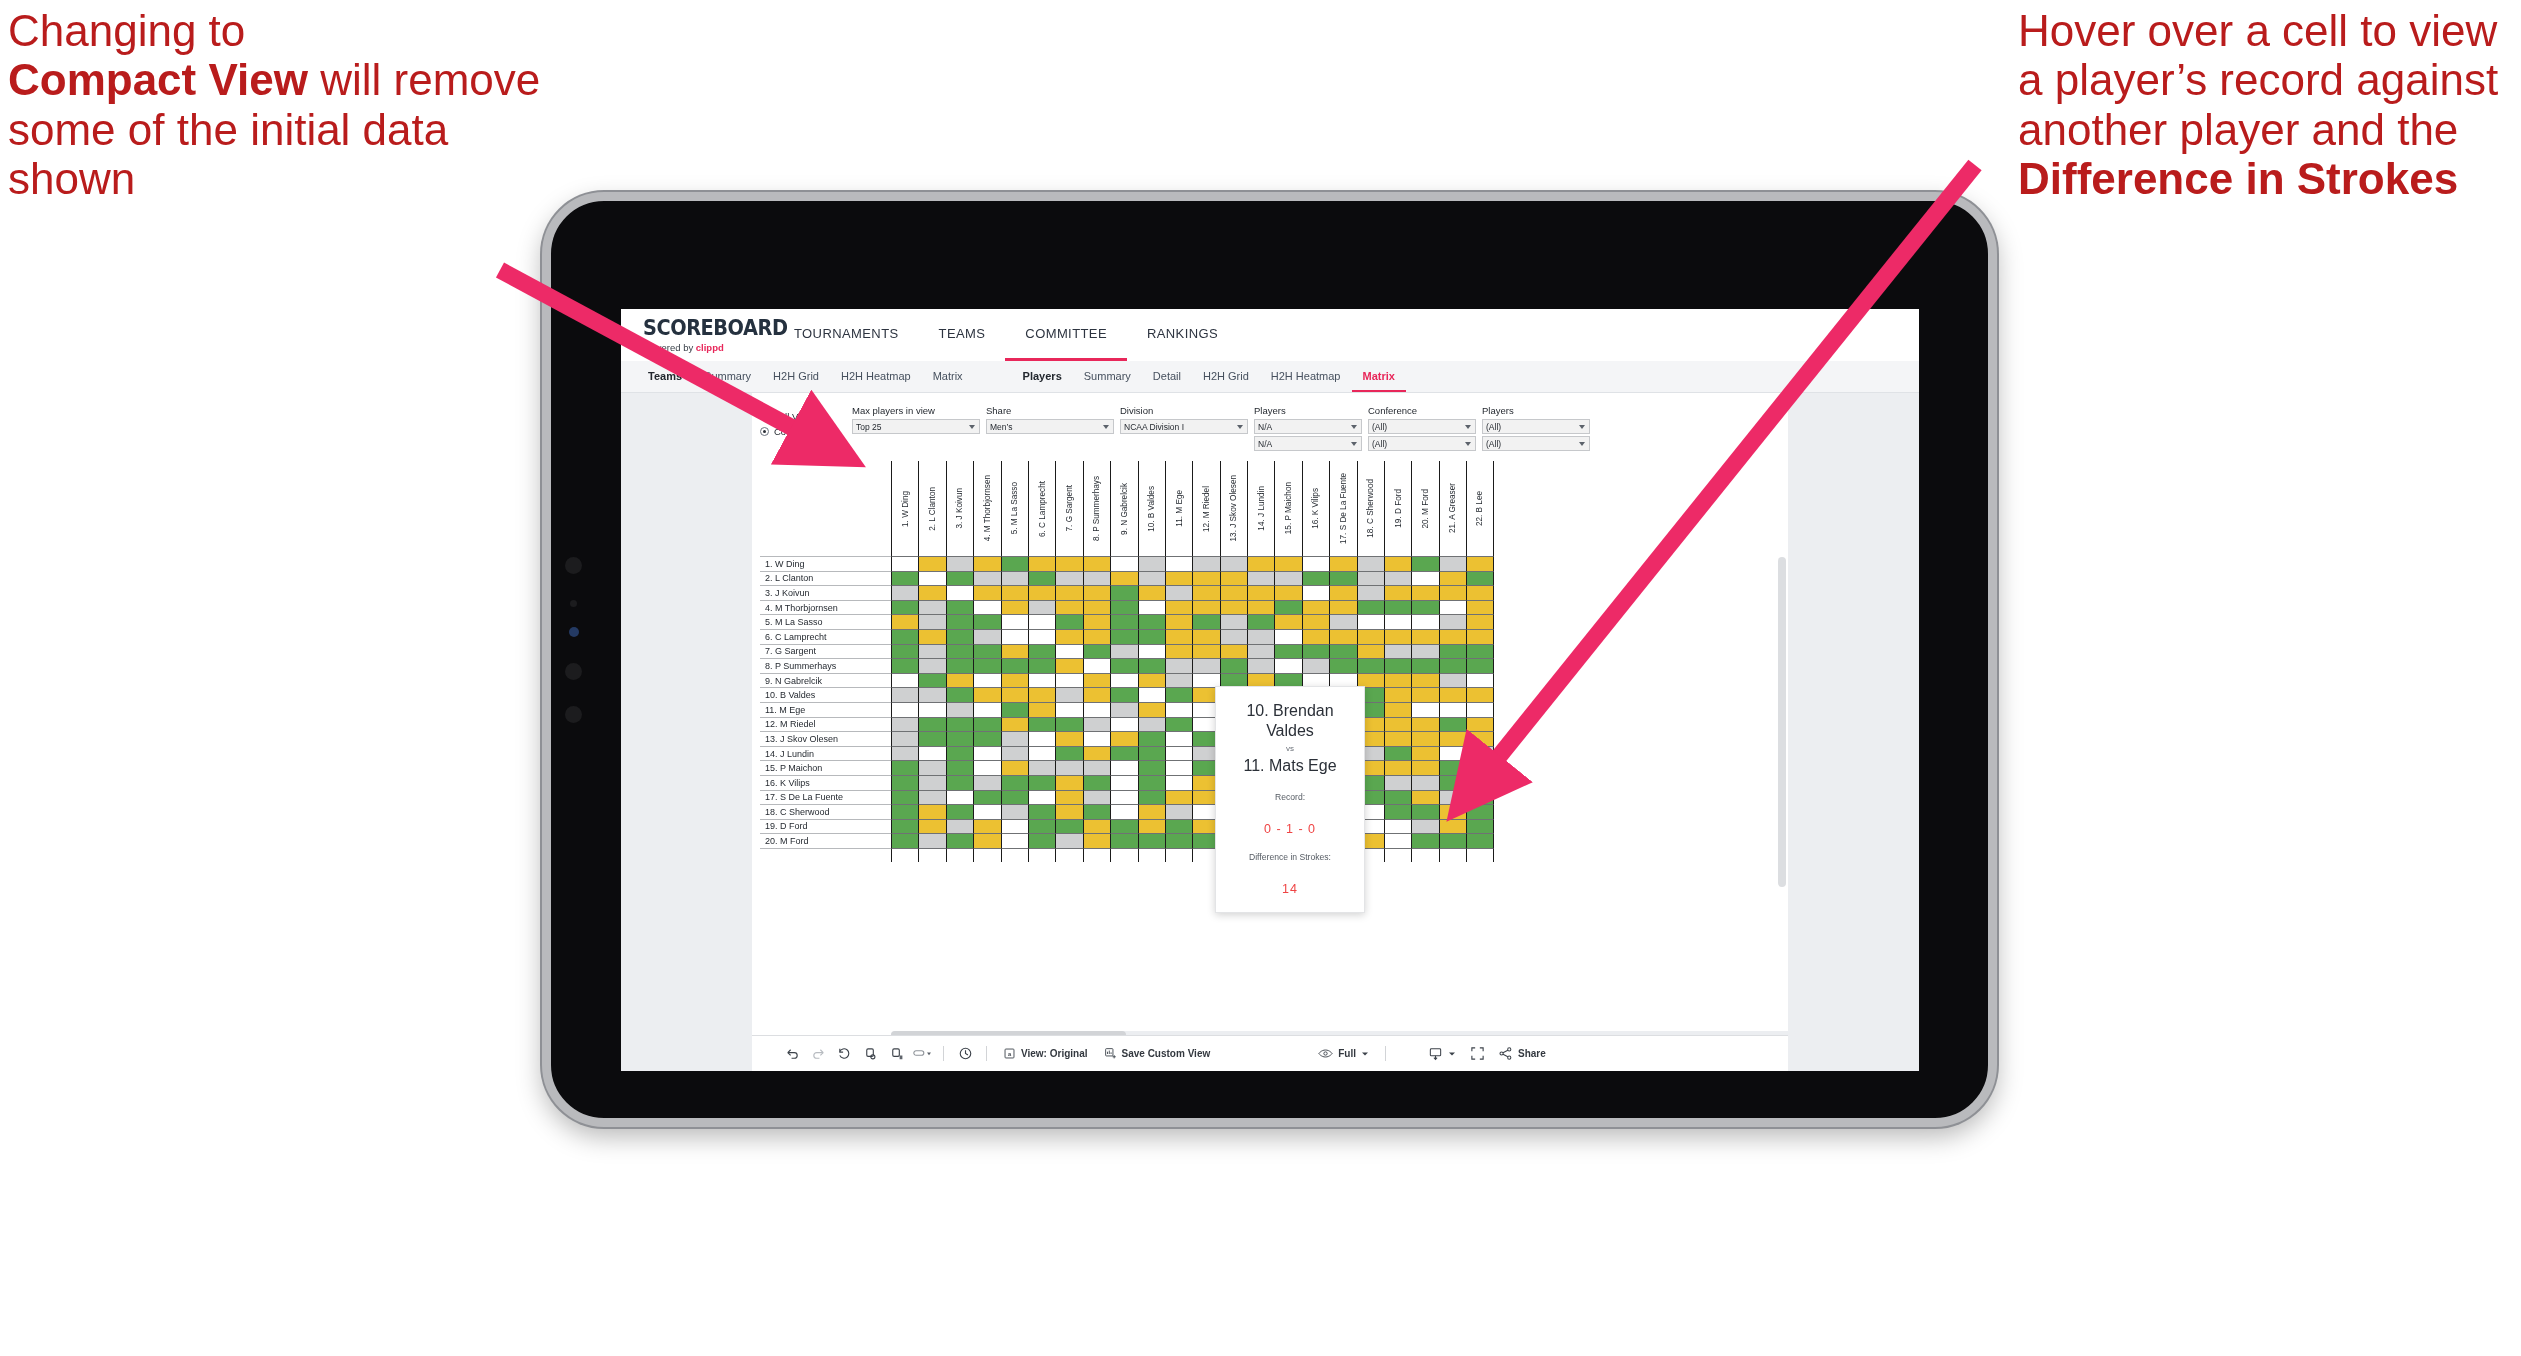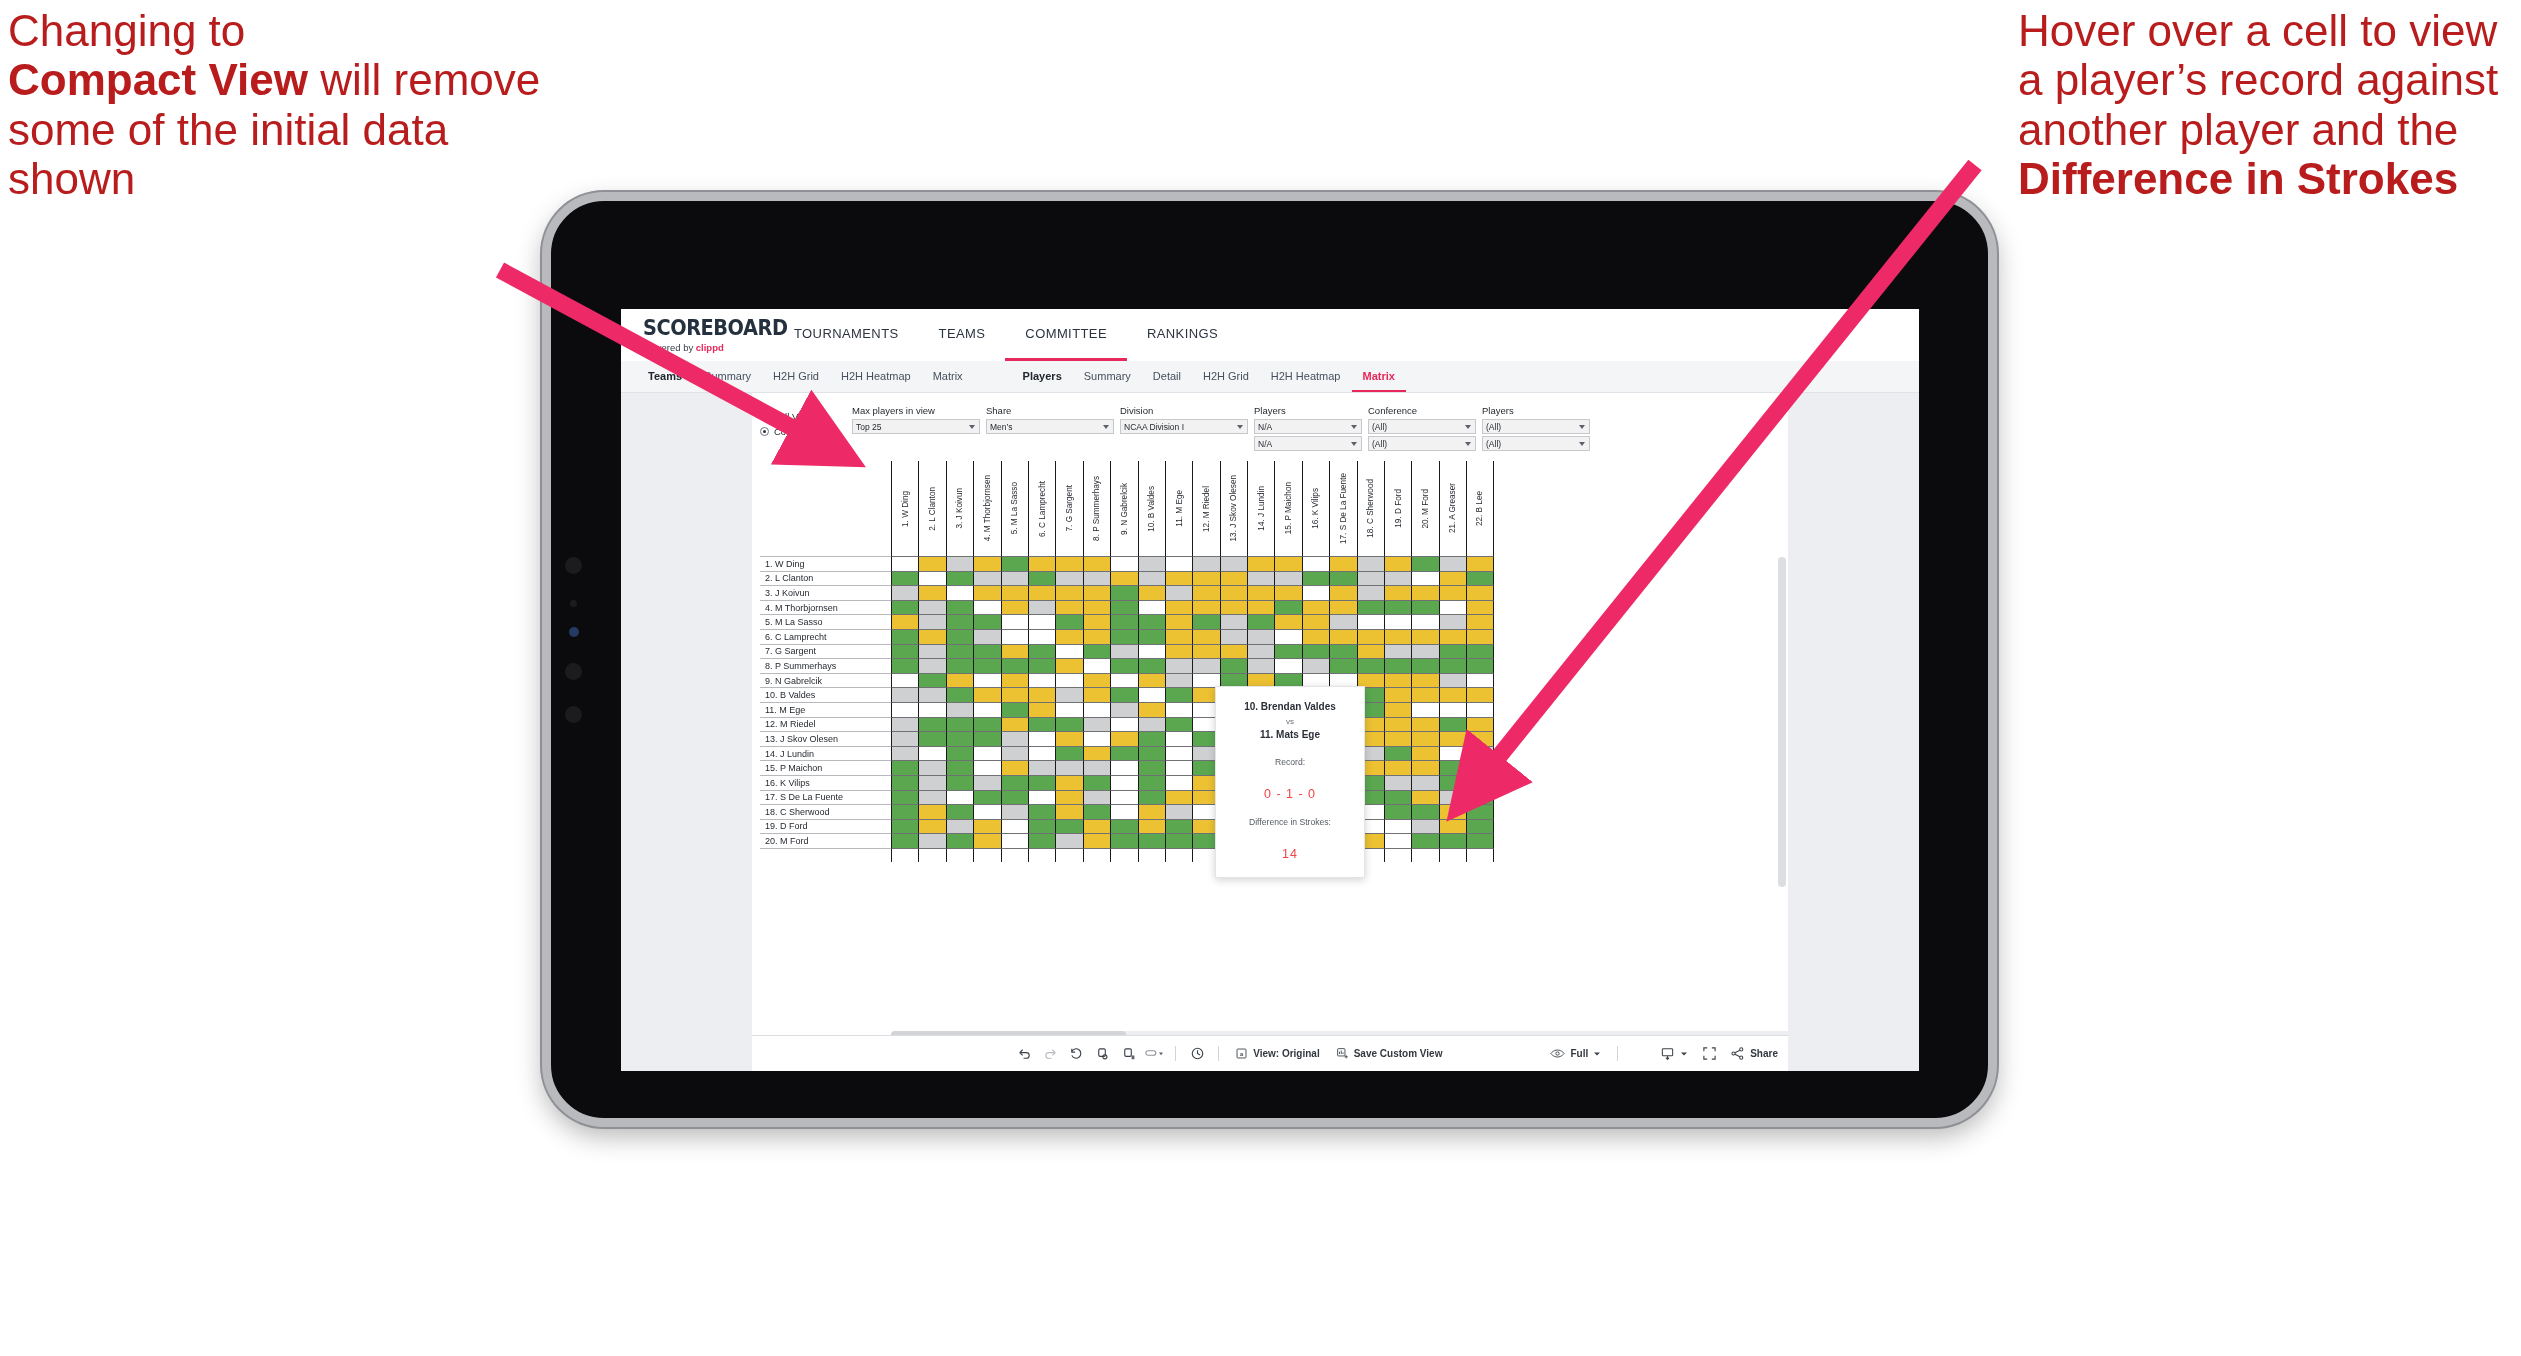--- a/index.html
+++ b/index.html
@@ -160,30 +160,30 @@
   #hscroll { position:absolute; left:131px; bottom:-14px; width:905px; height:8px; background:#eceef1; border-radius:4px; }
   #hscroll i { display:block; width:235px; height:8px; background:#d2d4d7; border-radius:4px; }
 
   
   #tooltip {
     position:absolute; left:455px; top:225px; width:150px;
     background:#fff; border:1px solid #e3e4e6;
     box-shadow:0 2px 8px rgba(0,0,0,.18);
     padding:14px 8px 16px; text-align:center; z-index:20;
   }
-  #tooltip .p { font-size:10px; font-weight:bold; color:#2b3038; line-height:1.25; }
+  #tooltip .p { font-size:16px; font-weight:normal; color:#2b3038; line-height:1.25; }
   #tooltip .vs { font-size:8px; color:#6a7078; margin:3px 0; }
   #tooltip .lbl { font-size:8.6px; color:#555b63; margin-top:16px; }
   #tooltip .val { font-size:12.5px; font-weight:normal; color:#ef4444; margin-top:20px; letter-spacing:1px; }
 
   
   #toolbar {
     position:absolute; left:0; right:0; bottom:0; height:36px;
     background:#fff; border-top:1px solid #dcdee1;
-    display:flex; align-items:center; padding:0 2px; gap:0;justify-content:flex-end;
+    display:flex; align-items:center; padding:0 27px; gap:0;
   }
   .tb-ico {
     width:26px; height:26px; display:flex; align-items:center; justify-content:center;
     color:#3c424a; cursor:pointer;
   }
   .tb-ico svg { display:block; }
   .tb-div { width:1px; height:15px; background:#d2d4d7; margin:0 8px; }
   .tb-btn {
     display:flex; align-items:center; gap:5px; padding:0 8px; height:26px;
     font-size:10px; font-weight:bold; color:#33383f; cursor:pointer; white-space:nowrap;

